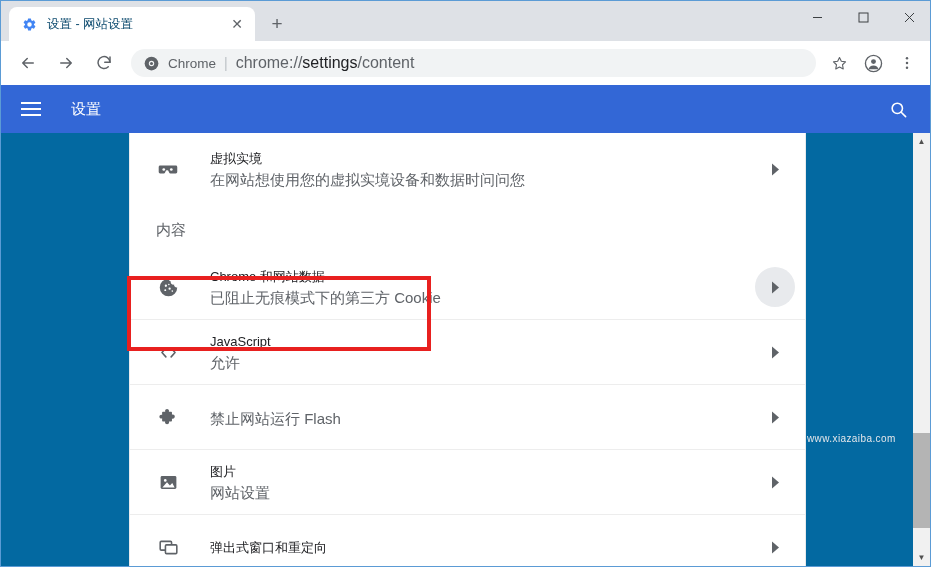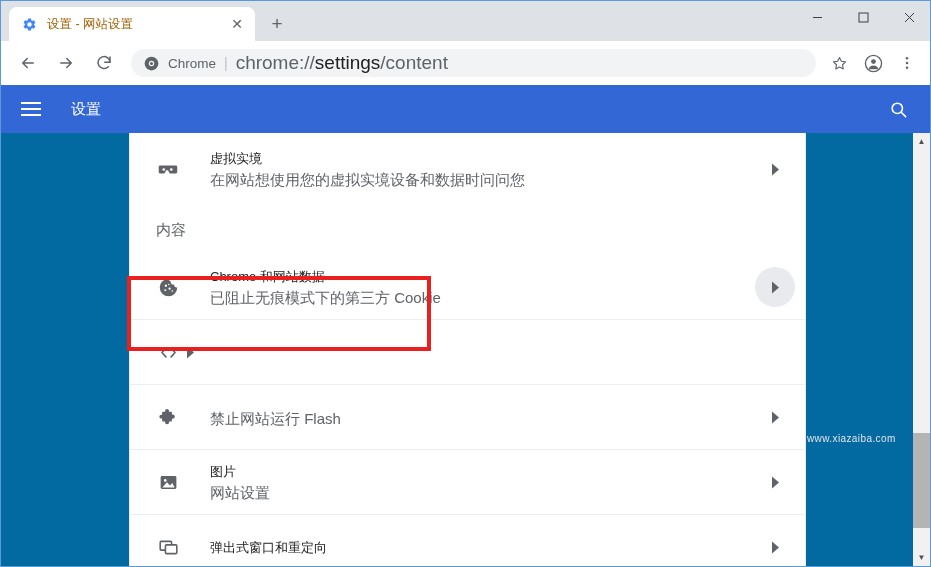--- a/index.html
+++ b/index.html
@@ -35,21 +35,21 @@
   }
   .tab-favicon {
     width: 16px; height: 16px;
     flex: 0 0 16px;
     display: flex; align-items: center; justify-content: center;
   }
   .tab-title {
     flex: 1;
     margin-left: 10px;
     font-size: 12.5px;
-    color: #a16207;
+    color: #0c4a6e;
     white-space: nowrap;
     overflow: hidden;
     text-overflow: ellipsis;
   }
   .tab-close {
     width: 20px; height: 20px;
     flex: 0 0 20px;
     display: flex; align-items: center; justify-content: center;
     color: #5f6368;
     font-size: 14px;
@@ -111,21 +111,21 @@
     color: #5f6368;
     white-space: nowrap;
   }
   .omni-sep {
     margin: 0 8px;
     color: #bdc1c6;
     font-size: 14px;
     line-height: 1;
   }
   .omni-url {
-    font-size: 19px;
+    font-size: 16px;
     color: #5f6368;
     white-space: nowrap;
   }
   .omni-url b { color: #202124; font-weight: 400; }
   .tbicon {
     width: 30px; height: 30px;
     margin: 0 2px;
     display: flex; align-items: center; justify-content: center;
     color: #5f6368;
     border-radius: 50%;
@@ -424,20 +424,24 @@
         </span>
       </div>
 
       <div class="row">
         <span class="row-icon">
           <svg width="21" height="21" viewBox="0 0 24 24" fill="none" stroke="#5f6368" stroke-width="1.8" stroke-linecap="round" stroke-linejoin="round">
             <path d="M9 7 L4.5 12 L9 17"></path>
               <path d="M15 7 L19.5 12 L15 17"></path>
           </svg>
         </span>
+        <span class="row-text">
+          <span class="row-title">JavaScript</span>
+          <span class="row-sub">允许</span>
+        </span>
         <span class="row-arrow">
           <svg width="9" height="13" viewBox="0 0 9 13" fill="#5f6368">
               <path d="M1 0.5 L8 6.5 L1 12.5 Z"></path>
             </svg>
         </span>
       </div>
 
       <div class="row">
         <span class="row-icon">
           <svg width="21" height="21" viewBox="0 0 24 24" fill="#5f6368">

